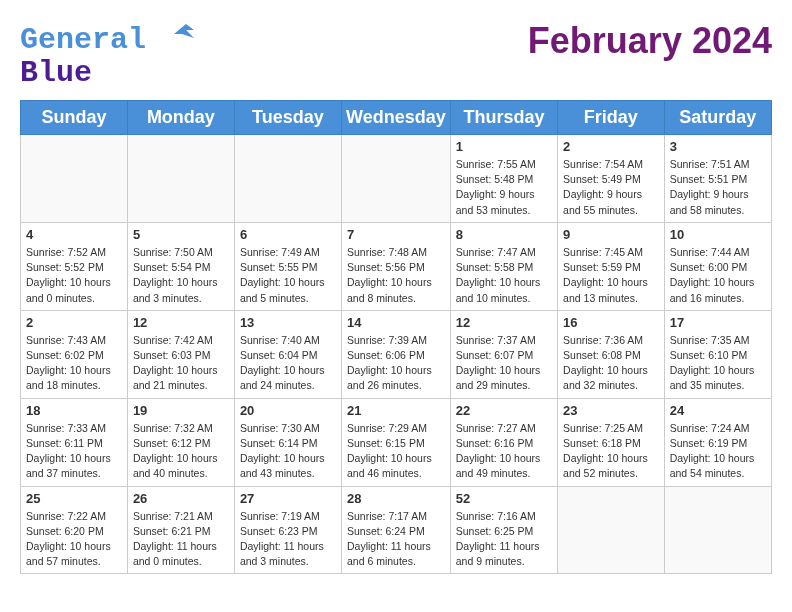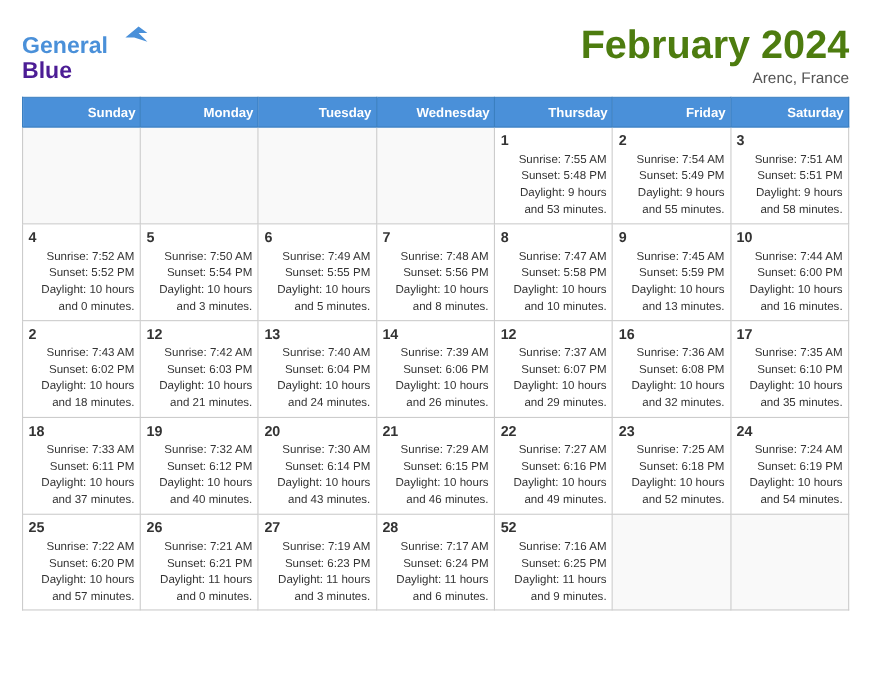--- a/index.html
+++ b/index.html
@@ -14,56 +14,57 @@
       display: flex;
       justify-content: space-between;
       align-items: flex-start;
       margin-bottom: 10px;
     }
     .logo {
       display: flex;
       align-items: center;
     }
     .logo-text {
-      font-size: 21px;
+      font-size: 30px;
       font-weight: bold;
       color: #333;
       line-height: 1.1;
+      font-family: Liberation Mono, monospace;
     }
     .logo-text span {
       color: #4a90d9;
     }
     .logo-icon {
       width: 32px;
       height: 28px;
       margin-left: 2px;
     }
     .title-area {
       text-align: right;
     }
     .month-title {
       font-size: 36px;
       font-weight: bold;
-      color: #4d7c0f;
+      color: #701a75;
     }
     .location {
       font-size: 14px;
       color: #555;
     }
     .calendar {
       width: 100%;
       border-collapse: collapse;
       font-size: 11px;
     }
     .calendar th {
       background: #4a90d9;
       color: #fff;
       padding: 6px 4px;
-      text-align: right;
-      font-size: 12px;
+      text-align: center;
+      font-size: 18px;
       font-weight: bold;
       border: 1px solid #3a7fc0;
     }
     .calendar td {
       border: 1px solid #ccc;
       vertical-align: top;
       padding: 4px 5px;
       width: 108px;
       min-height: 80px;
       background: #fff;
@@ -74,41 +75,39 @@
     .day-num {
       font-size: 13px;
       font-weight: bold;
       color: #333;
       margin-bottom: 3px;
     }
     .day-info {
       color: #333;
       font-size: 10.5px;
       line-height: 1.45;
-      text-align: right;
     }
   </style>
 </head>
 <body>
 
 <div class="header">
   <div class="logo">
     <div>
       <div class="logo-text">
         <span>General</span>
         <svg class="logo-icon" viewBox="0 0 32 28" xmlns="http://www.w3.org/2000/svg">
           <polygon points="8,14 20,4 28,10 20,10 28,18 16,14" fill="#4a90d9"></polygon>
         </svg>
       </div>
       <div class="logo-text"><span style="color:#4c1d95;">Blue</span></div>
     </div>
   </div>
   <div class="title-area">
     <div class="month-title">February 2024</div>
-    <div class="location">Arenc, France</div>
   </div>
 </div>
 
 <table class="calendar">
   <thead>
     <tr>
     <th>Sunday</th>
         <th>Monday</th>
         <th>Tuesday</th>
         <th>Wednesday</th>

